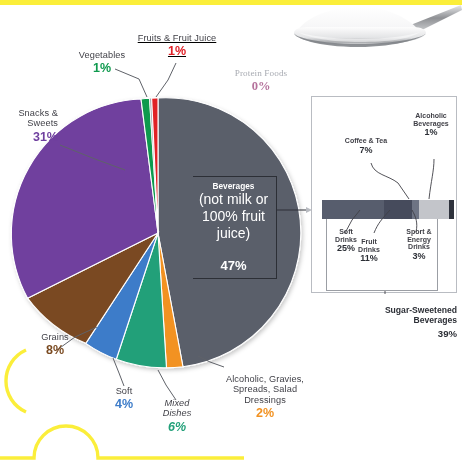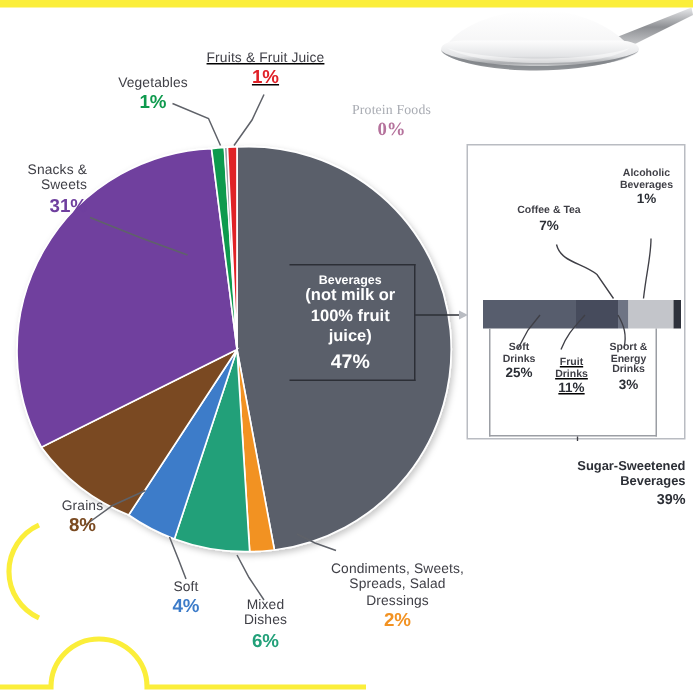--- a/index.html
+++ b/index.html
@@ -33,22 +33,22 @@
   .rgt{text-align:right;}
 
   
   .bev-callout{
     position:absolute;left:193px;top:176px;width:84px;z-index:4;
     text-align:center;color:#ffffff;
     border-right:1px solid #2c2f36;border-top:1px solid #2c2f36;border-bottom:1px solid #2c2f36;
     padding:4px 4px 5px 2px;box-sizing:border-box;
   }
   .bev-callout .bt{font-size:8.3px;font-weight:bold;line-height:1.22;}
-  .bev-callout .bs{font-size:11px;font-weight:700;line-height:1.22;}
-  .bev-callout .bv{font-size:13px;font-weight:bold;margin-top:2px;}
+  .bev-callout .bs{font-size:14px;font-weight:400;line-height:1.22;}
+  .bev-callout .bv{font-size:13px;font-weight:bold;margin-top:16px;}
 
   
   .inset{
     position:absolute;left:311px;top:96px;width:146px;height:197px;
     background:#ffffff;border:1px solid #b9bcc2;z-index:3;box-sizing:border-box;
   }
   .inset-bar{position:absolute;left:10px;top:103px;width:132px;height:19px;display:flex;}
   .inset-bar span{display:block;height:100%;}
   .sub-box{
     position:absolute;left:14px;top:122px;width:112px;height:72px;
@@ -172,28 +172,28 @@
   <div class="lbl ctr" style="left:24px;top:332px;width:62px;">
     <div class="t">Grains</div>
     <div class="v" style="color:#7a4a21;">8%</div>
   </div>
 
   <div class="lbl ctr" style="left:94px;top:386px;width:60px;">
     <div class="t">Soft</div>
     <div class="v" style="color:#3d7cc9;">4%</div>
   </div>
 
-  <div class="lbl ctr" style="left:146px;top:398px;width:62px;">
+  <div class="lbl ctr" style="left:146px;top:398px;width:62px;font-style:italic;">
     <div class="t">Mixed</div>
     <div class="t">Dishes</div>
     <div class="v" style="color:#22a079;">6%</div>
   </div>
 
   <div class="lbl ctr" style="left:211px;top:374px;width:108px;">
-    <div class="t">Condiments, Sweets,</div>
+    <div class="t">Alcoholic, Gravies,</div>
     <div class="t">Spreads, Salad Dressings</div>
     <div class="v" style="color:#f29222;">2%</div>
   </div>
 
   <div class="bev-callout">
     <div class="bt">Beverages</div>
     <div class="bs">(not milk or</div>
     <div class="bs">100% fruit juice)</div>
     <div class="bv">47%</div>
   </div>
@@ -241,21 +241,21 @@
     <div class="t">Beverages</div>
     <div class="v">1%</div>
   </div>
 
   <div class="ins-lbl" style="left:327px;top:228px;width:38px;">
     <div class="t">Soft</div>
     <div class="t">Drinks</div>
     <div class="v">25%</div>
   </div>
 
-  <div class="ins-lbl" style="left:362px;top:238px;width:38px;text-decoration:underline;">
+  <div class="ins-lbl" style="left:350px;top:238px;width:38px;">
     <div class="t">Fruit</div>
     <div class="t">Drinks</div>
     <div class="v">11%</div>
   </div>
 
   <div class="ins-lbl" style="left:398px;top:228px;width:42px;">
     <div class="t">Sport &amp;</div>
     <div class="t">Energy</div>
     <div class="t">Drinks</div>
     <div class="v">3%</div>

